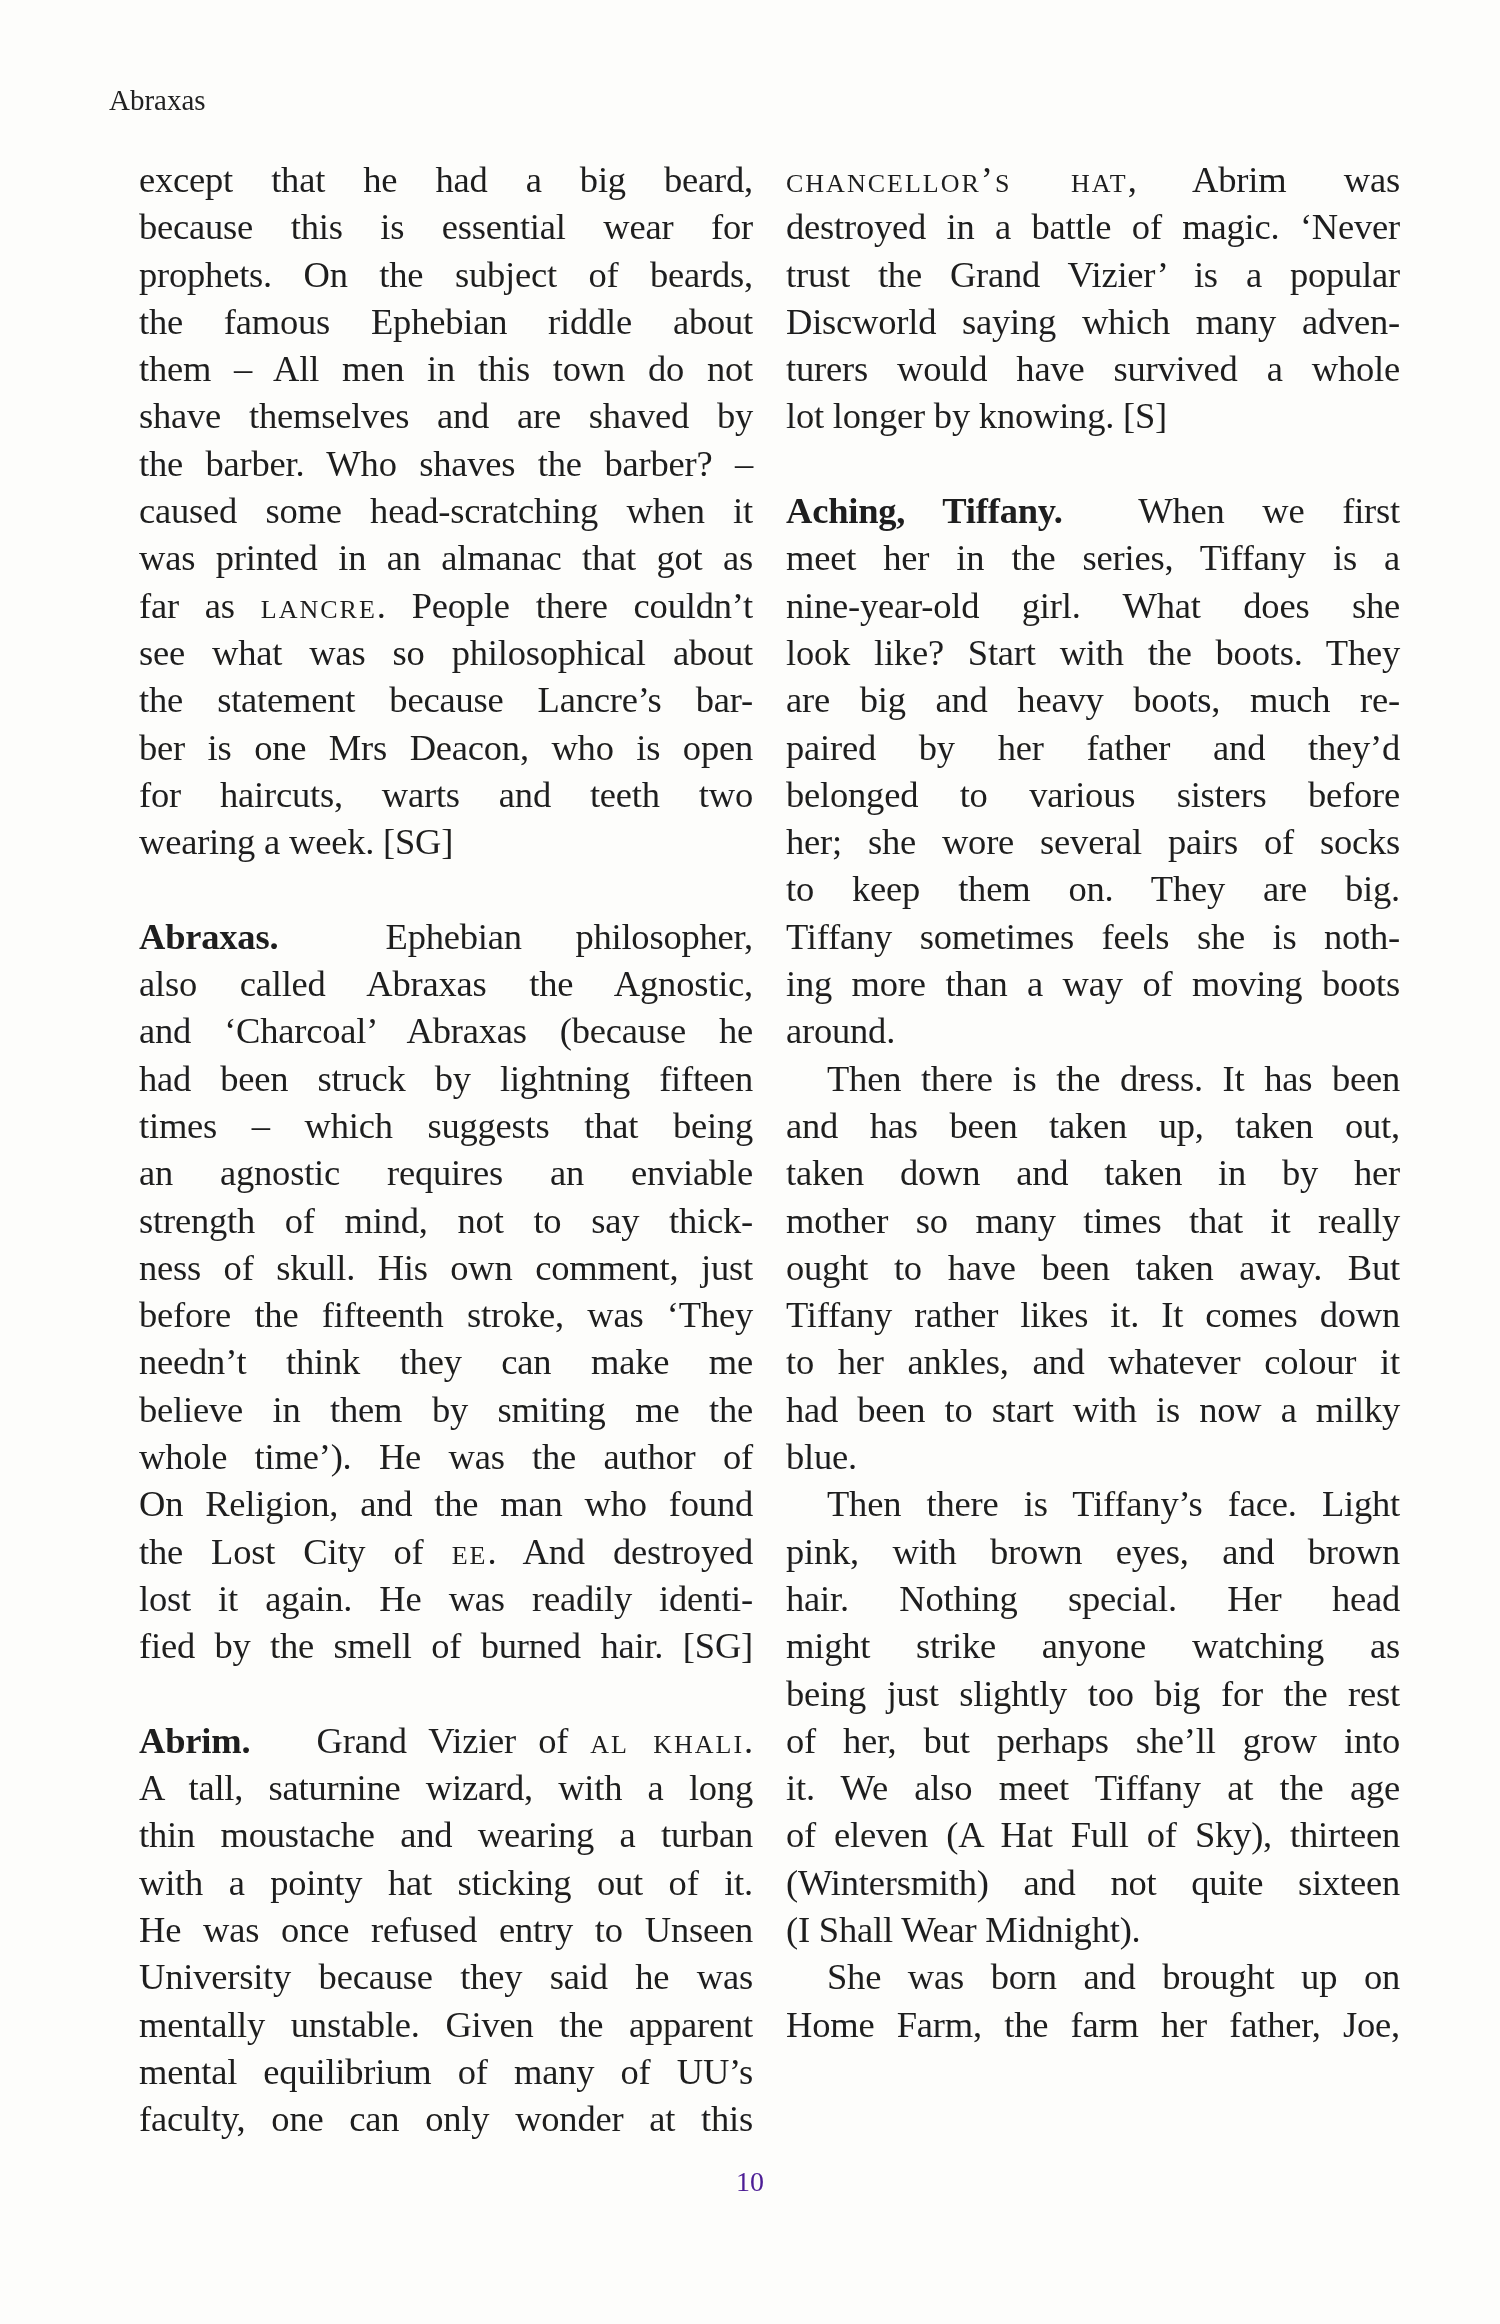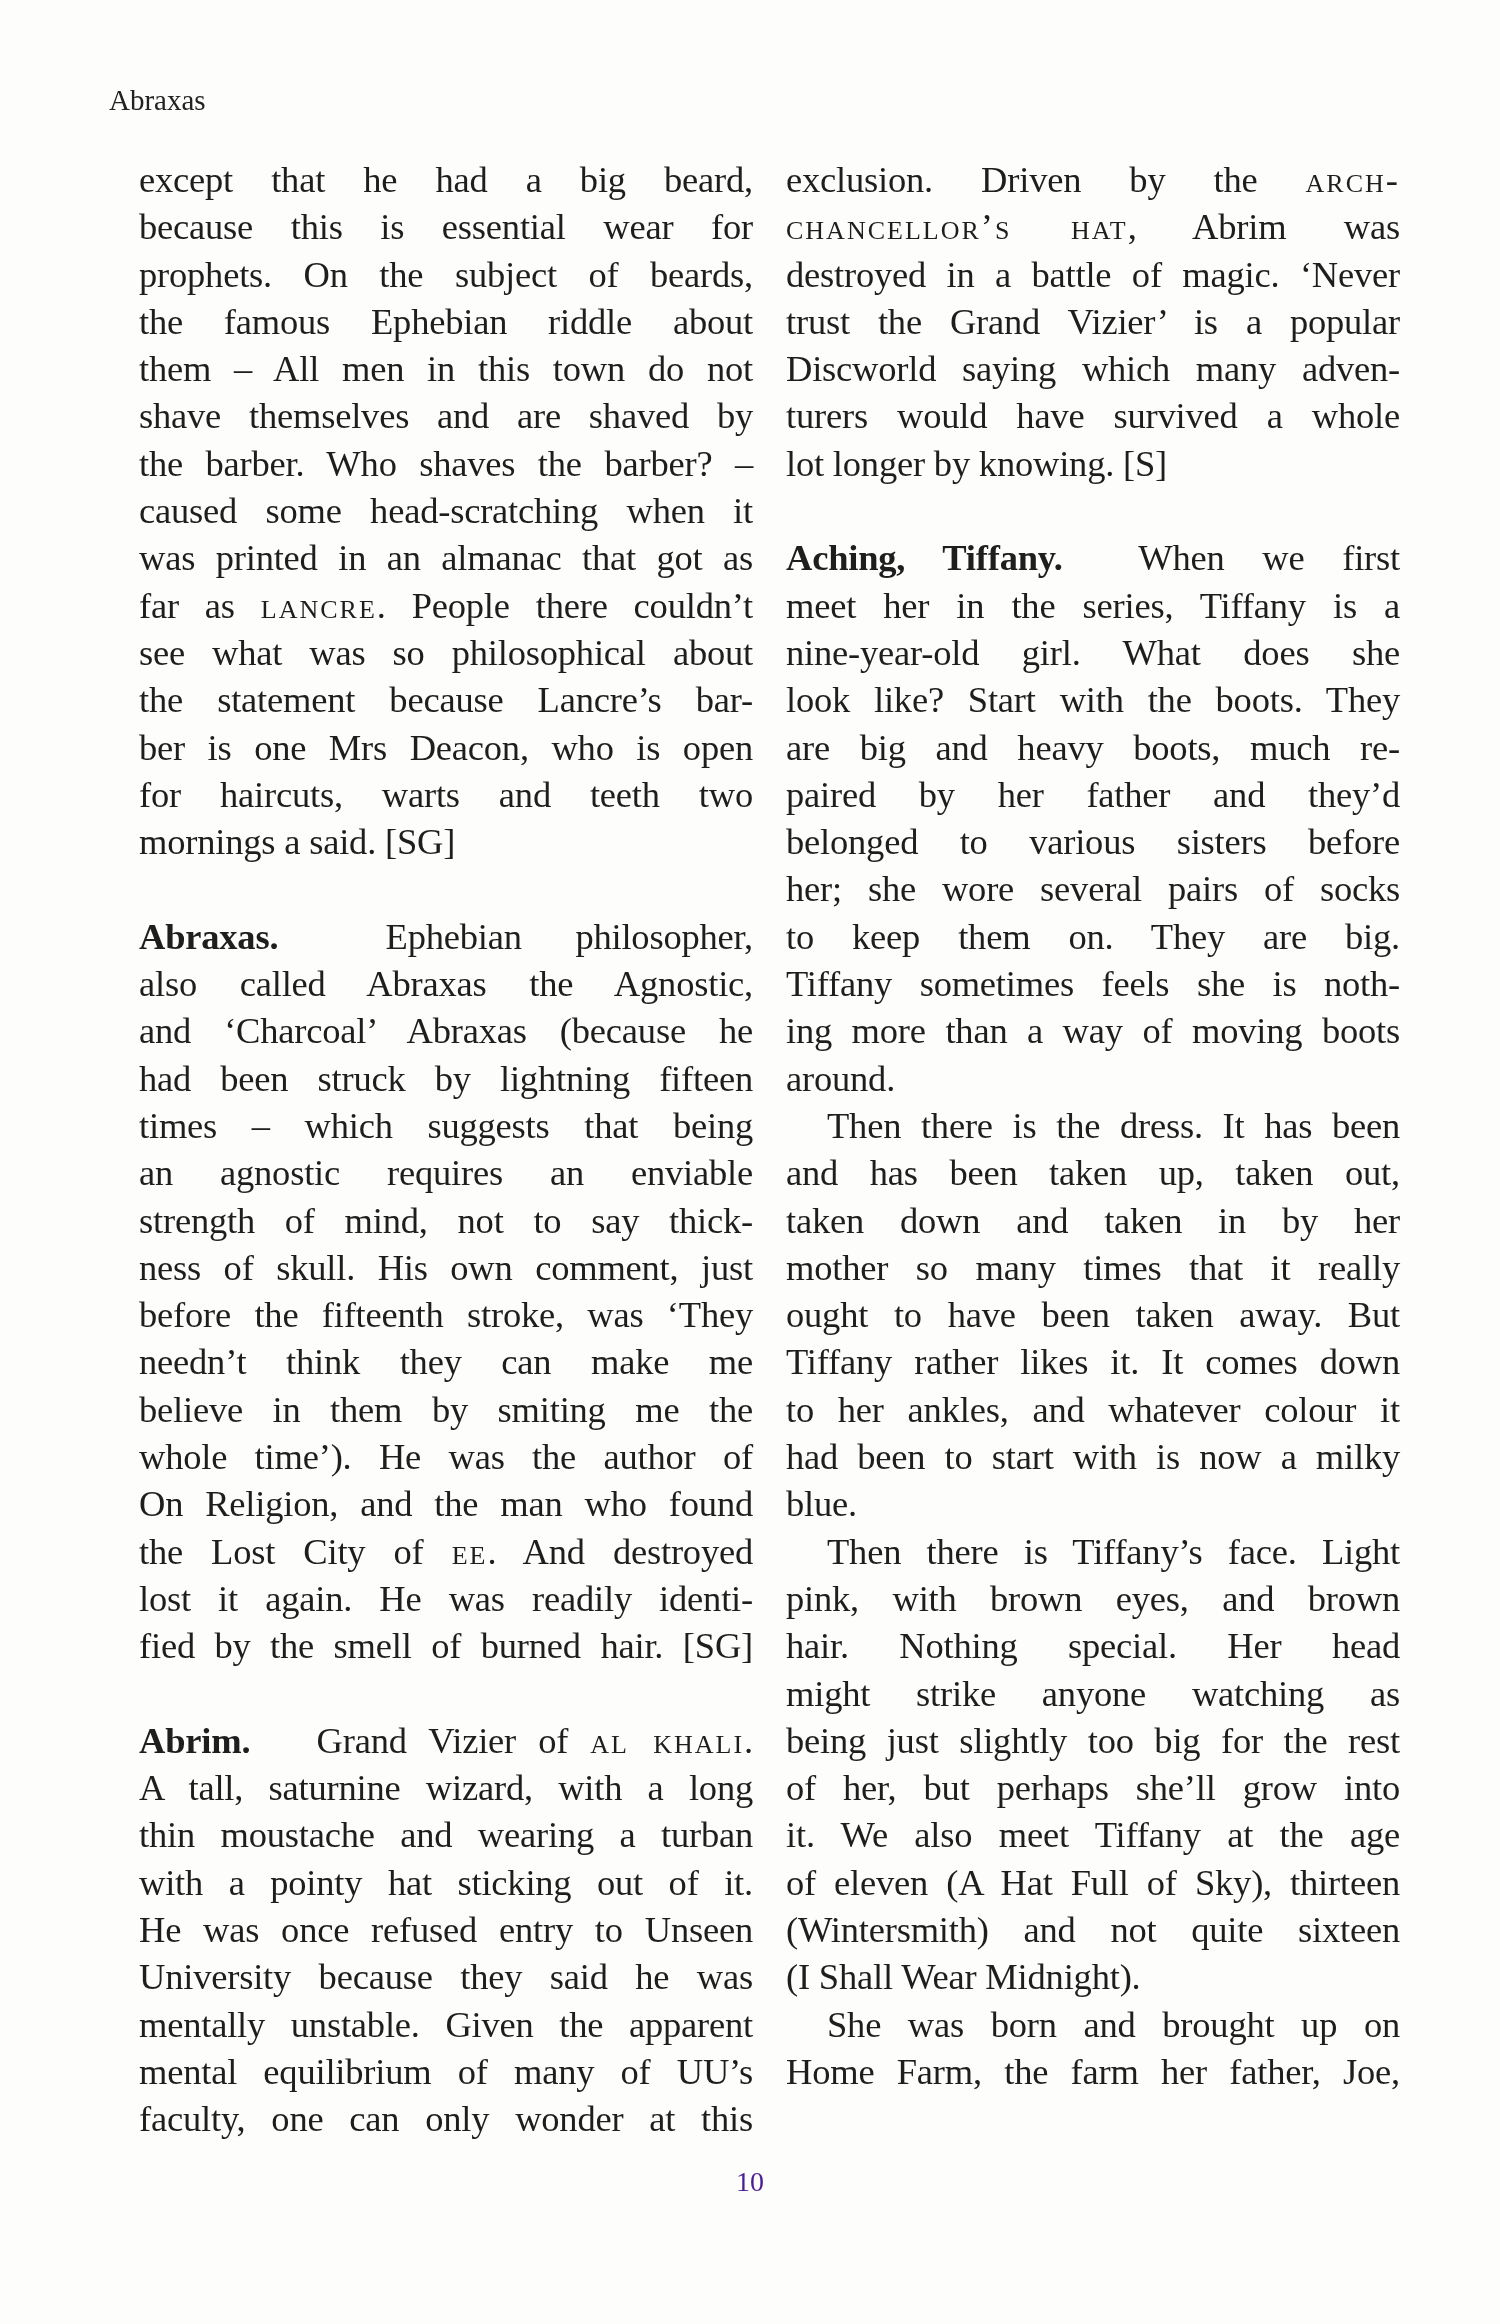--- a/index.html
+++ b/index.html
@@ -47,21 +47,21 @@
   <div class="line">them – All men in this town do not</div>
   <div class="line">shave themselves and are shaved by</div>
   <div class="line">the barber. Who shaves the barber? –</div>
   <div class="line">caused some head-scratching when it</div>
   <div class="line">was printed in an almanac that got as</div>
   <div class="line"><span>far as </span><span class="sc">lancre</span><span>. People there couldn’t</span></div>
   <div class="line">see what was so philosophical about</div>
   <div class="line">the statement because Lancre’s bar-</div>
   <div class="line">ber is one Mrs Deacon, who is open</div>
   <div class="line">for haircuts, warts and teeth two</div>
-  <div class="line last">mornings a said. [SG]</div>
+  <div class="line last">wearing a week. [SG]</div>
   <div class="gap"></div>
 
   <div class="line"><span class="hw">Abraxas.</span>&nbsp;&nbsp;<span>Ephebian philosopher,</span></div>
   <div class="line">also called Abraxas the Agnostic,</div>
   <div class="line">and ‘Charcoal’ Abraxas (because he</div>
   <div class="line">had been struck by lightning fifteen</div>
   <div class="line">times – which suggests that being</div>
   <div class="line">an agnostic requires an enviable</div>
   <div class="line">strength of mind, not to say thick-</div>
   <div class="line">ness of skull. His own comment, just</div>
@@ -80,21 +80,20 @@
   <div class="line">thin moustache and wearing a turban</div>
   <div class="line">with a pointy hat sticking out of it.</div>
   <div class="line">He was once refused entry to Unseen</div>
   <div class="line">University because they said he was</div>
   <div class="line">mentally unstable. Given the apparent</div>
   <div class="line">mental equilibrium of many of UU’s</div>
   <div class="line">faculty, one can only wonder at this</div>
 </div>
 
 <div class="col col-right">
-  <div class="line"><span>exclusion. Driven by the </span><span class="sc">arch-</span></div>
   <div class="line"><span class="sc">chancellor’s hat</span><span>, Abrim was</span></div>
   <div class="line">destroyed in a battle of magic. ‘Never</div>
   <div class="line">trust the Grand Vizier’ is a popular</div>
   <div class="line">Discworld saying which many adven-</div>
   <div class="line">turers would have survived a whole</div>
   <div class="line last">lot longer by knowing. [S]</div>
   <div class="gap"></div>
 
   <div class="line"><span class="hw">Aching, Tiffany.</span>&nbsp;&nbsp;<span>When we first</span></div>
   <div class="line">meet her in the series, Tiffany is a</div>

